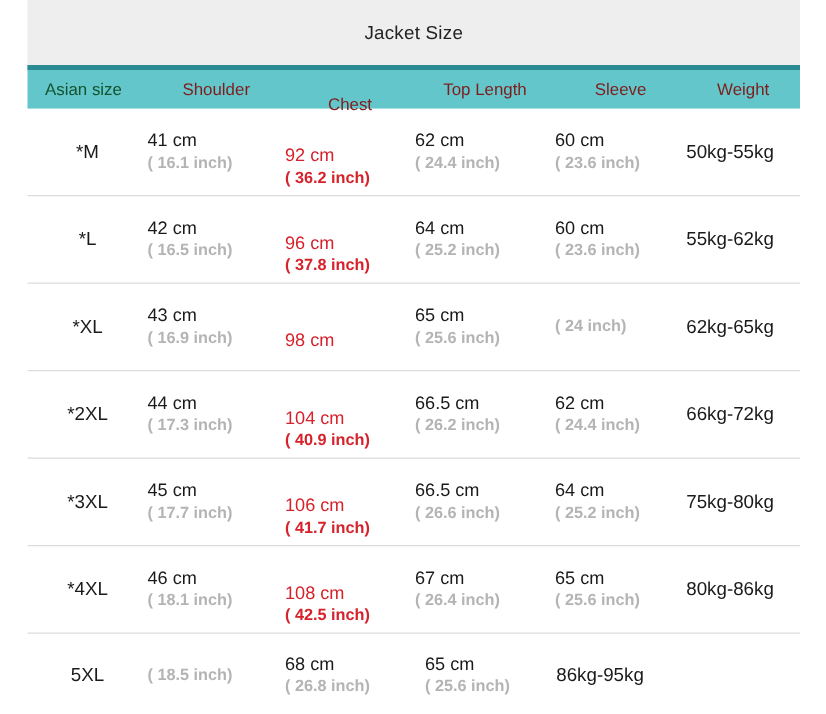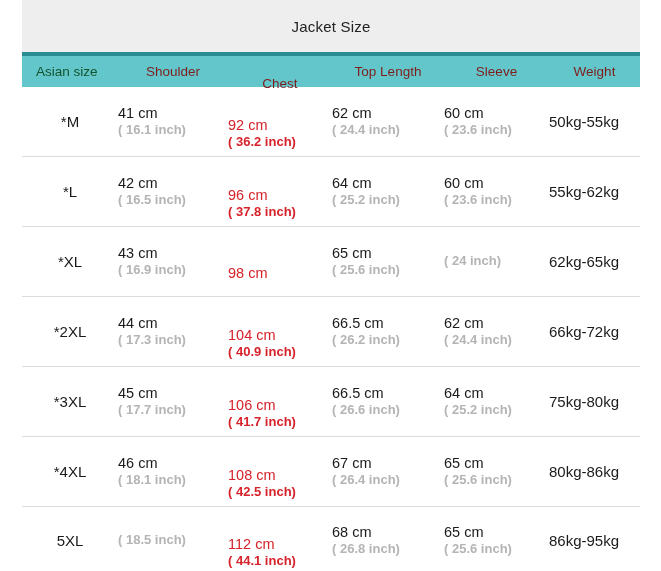--- a/index.html
+++ b/index.html
@@ -237,24 +237,20 @@
           <span class="val-cm">65 cm</span>
           <span class="val-in">( 25.6 inch)</span>
         </div>
         <div class="data-cell weight-cell c-weight">80kg-86kg</div>
       </div>
       <div class="data-row">
         <div class="data-cell size-label c-size">5XL</div>
         <div class="data-cell c-shoulder">
           <span class="val-in">( 18.5 inch)</span>
         </div>
-        <div class="data-cell c-chest chest-cell">
-          <span class="val-cm">112 cm</span>
-          <span class="val-in">( 44.1 inch)</span>
-        </div>
         <div class="data-cell c-toplen">
           <span class="val-cm">68 cm</span>
           <span class="val-in">( 26.8 inch)</span>
         </div>
         <div class="data-cell c-sleeve">
           <span class="val-cm">65 cm</span>
           <span class="val-in">( 25.6 inch)</span>
         </div>
         <div class="data-cell weight-cell c-weight">86kg-95kg</div>
       </div>

